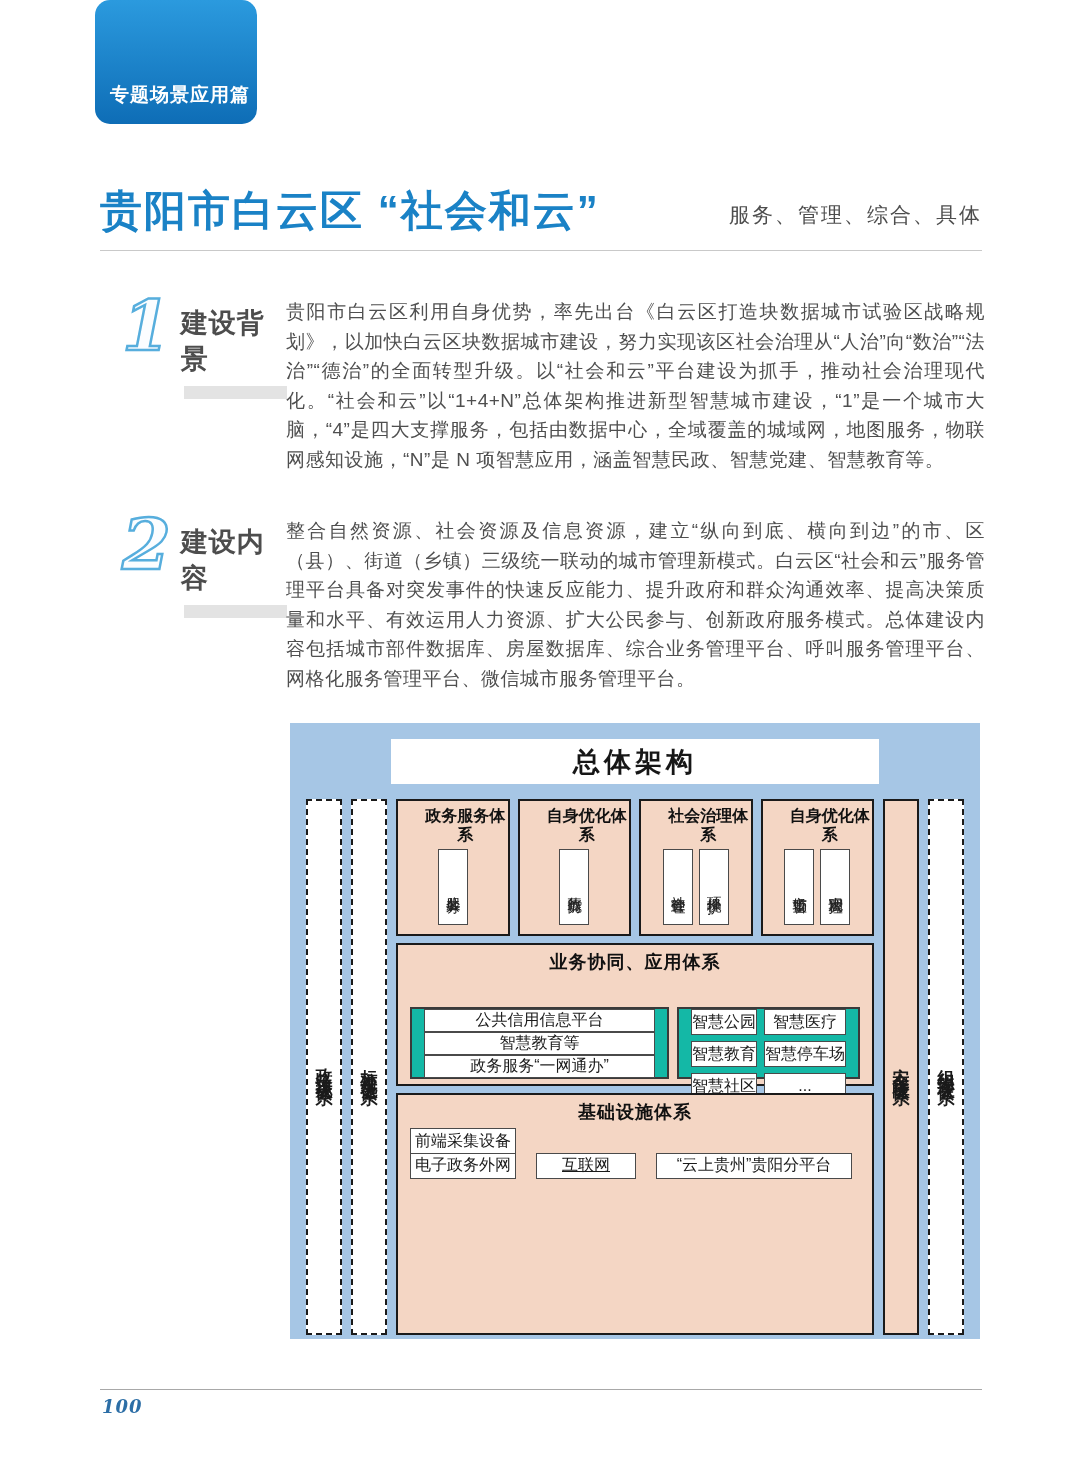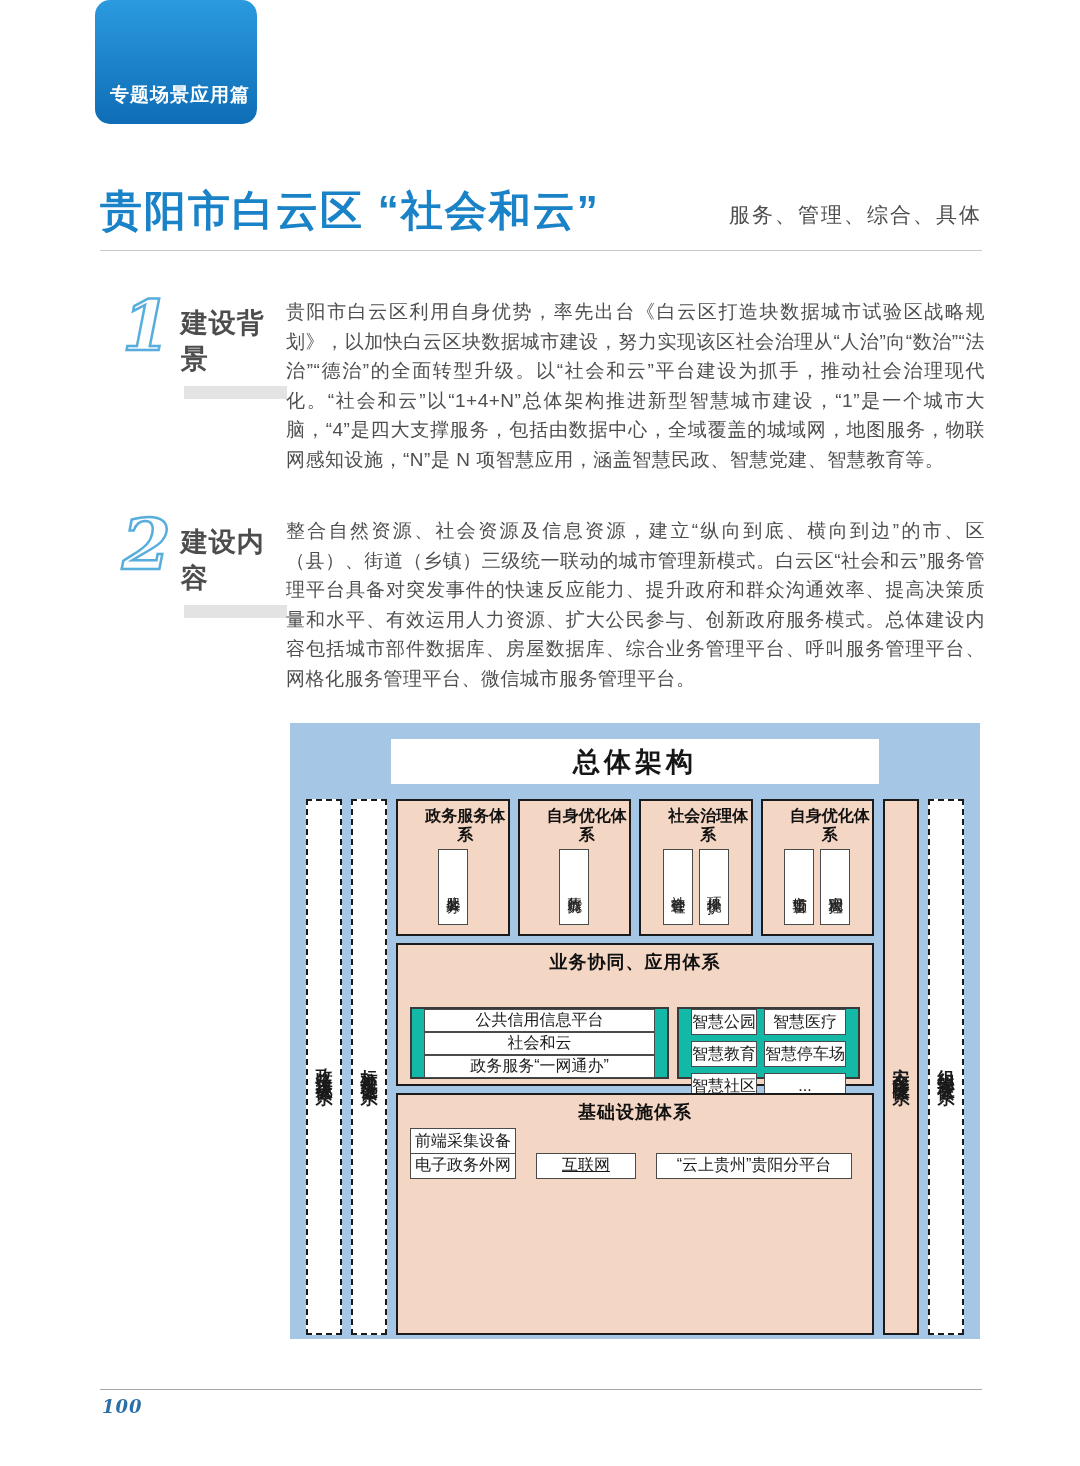--- a/index.html
+++ b/index.html
@@ -219,21 +219,21 @@
               </div>
           </div>
         </div>
       </div>
 
       <div class="layer-box biz-layer">
         <div class="layer-title">业务协同、应用体系</div>
         <div class="biz-content">
           <div class="biz-panel biz-left">
             <div class="wrow">公共信用信息平台</div>
-            <div class="wrow">社会和云</div>
+            <div class="wrow">智慧教育等</div>
             <div class="wrow">政务服务“一网通办”</div>
           </div>
           <div class="biz-panel biz-right">
             <div class="wrow">智慧公园</div>
             <div class="wrow">智慧医疗</div>
             <div class="wrow">智慧教育</div>
             <div class="wrow">智慧停车场</div>
             <div class="wrow">智慧社区</div>
             <div class="wrow">...</div>
           </div>

